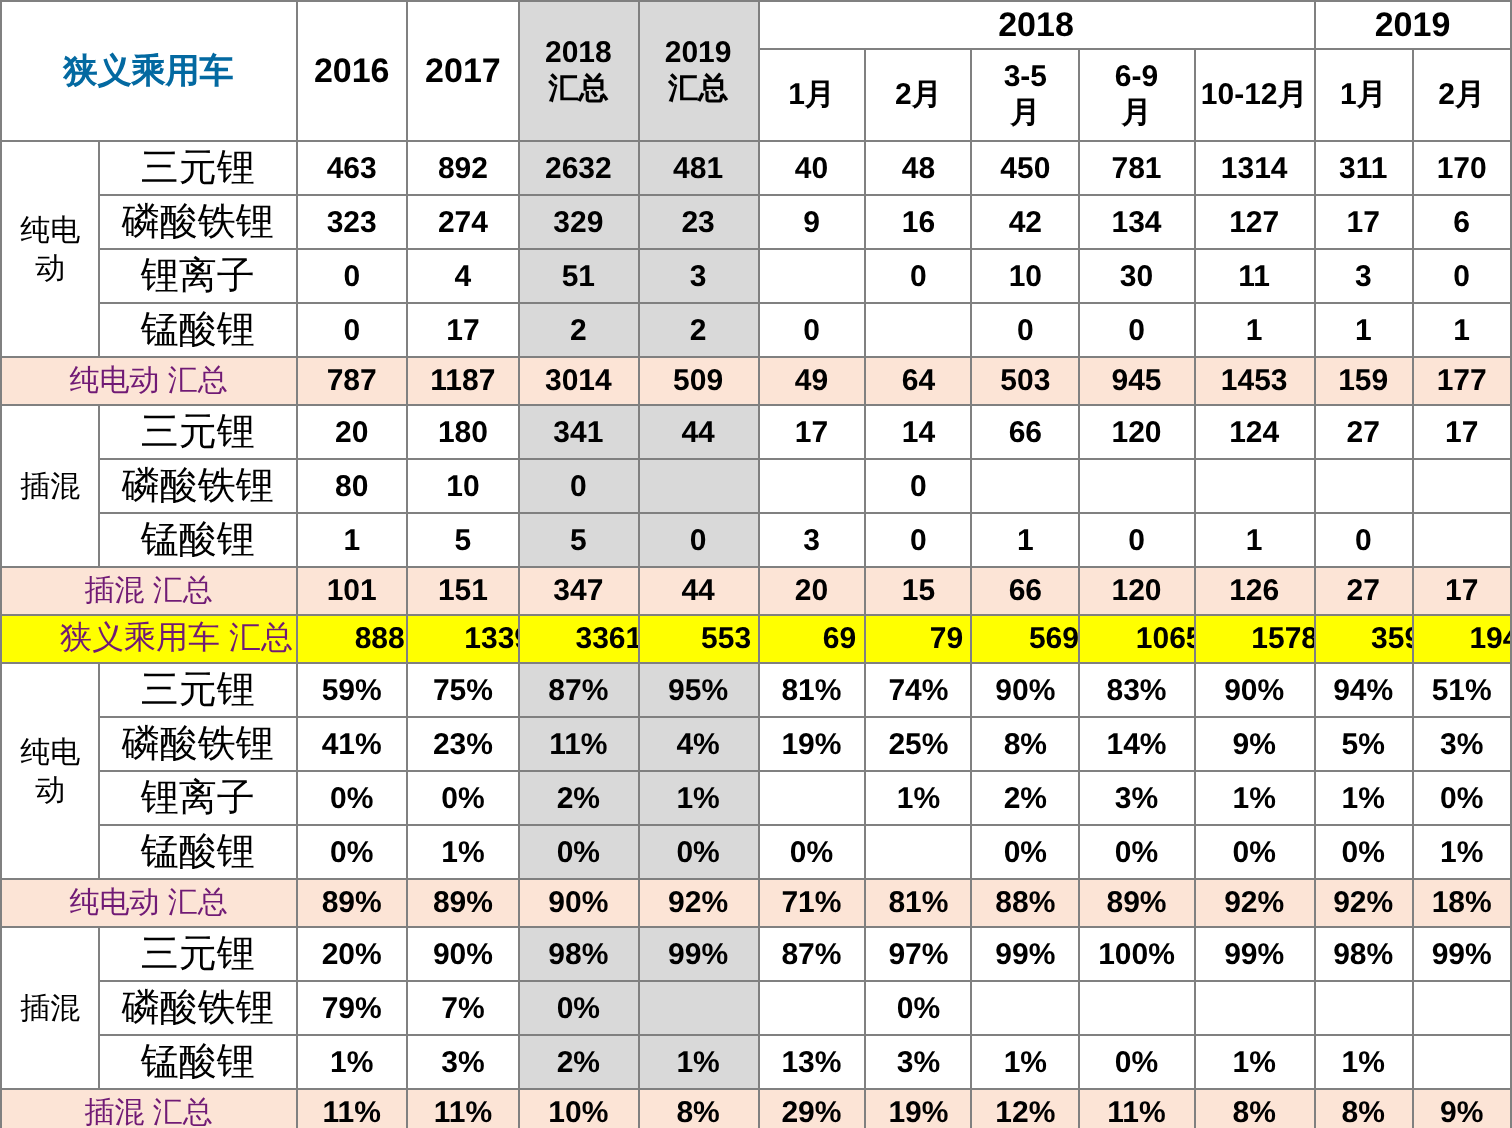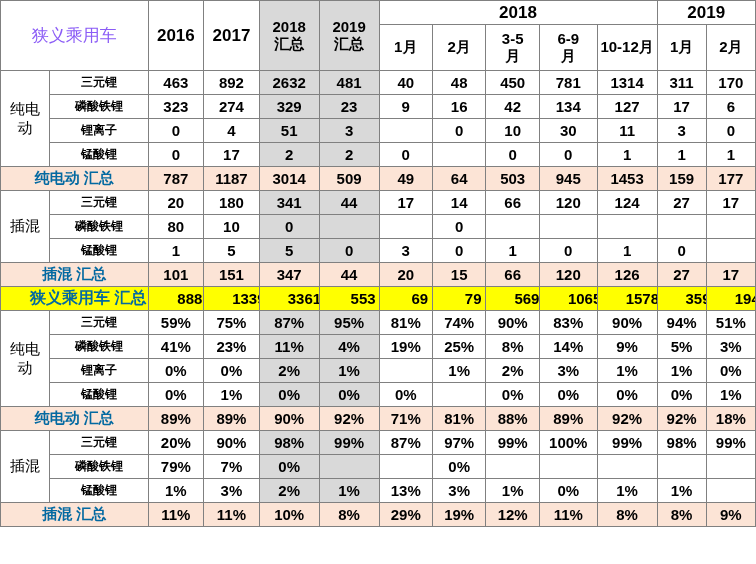--- a/index.html
+++ b/index.html
@@ -21,39 +21,39 @@
     text-align:center;
     vertical-align:middle;
     padding:0;
     height:23px;
     font-weight:bold;
     font-size:15px;
     white-space:nowrap;
     overflow:hidden;
   }
   .hdr-title{
-    color:#8b5cf6;
+    color:#0369a1;
     font-size:17px;
-    font-weight:normal;
+    font-weight:bold;
   }
   .yr{
     font-size:17px;
     font-weight:bold;
   }
   .gray{background:#d9d9d9;}
   .peach{background:#fce4d6;}
   .yellow{background:#ffff00;padding-left:28px;}
   .rowlabel{
-    font-size:12px;
-    font-weight:bold;
+    font-size:19px;
+    font-weight:normal;
   }
   .sumlabel{
     font-size:15px;
-    font-weight:bold;
-    color:#0369a1;
+    font-weight:normal;
+    color:#701a75;
   }
   .bigtitle{
     font-size:16px;
   }
   .vcat{
     font-size:15px;
     font-weight:normal;
     width:46px;
   }
   .num{font-size:15px;}

